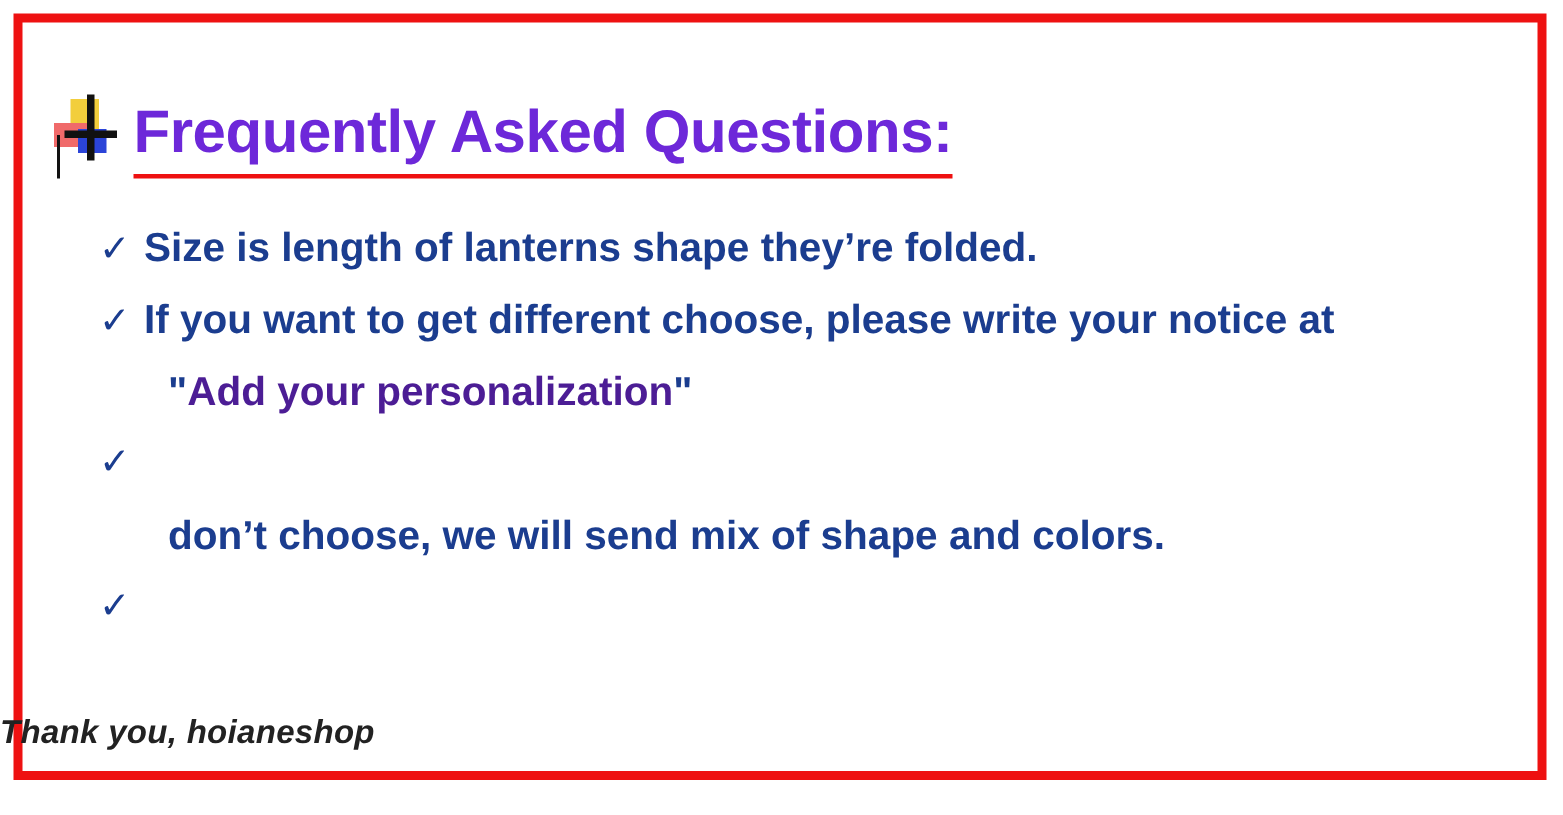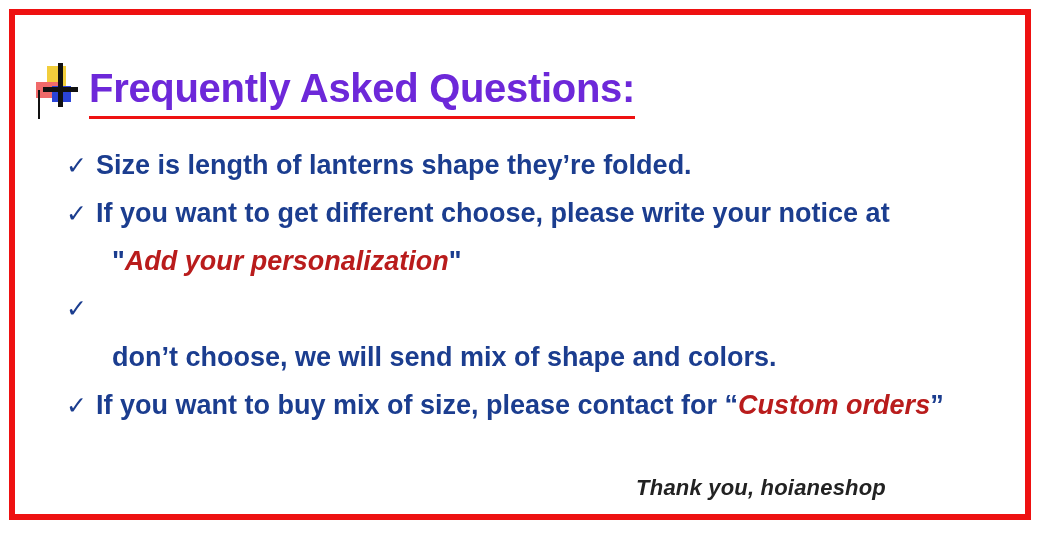--- a/index.html
+++ b/index.html
@@ -141,33 +141,32 @@
     padding-left: 16px;
   }
   .txt { flex: 0 0 auto; }
 
   .quote-mark {
     color: #1b3d8f;
     font-weight: bold;
     font-style: normal;
   }
   .blackital {
-    color: #b91c1c;
-    font-style: italic;
+    color: #4c1d95;
     font-weight: bold;
     margin-top: 48px;
   }
 
   
   #signature {
     position: absolute;
     left: 0;
     top: 475px;
     width: 886px;
-    text-align: right;
+    text-align: left;
     font-size: 22px;
     font-style: italic;
     font-weight: bold;
     color: #222222;
     letter-spacing: 0.2px;
   }
 </style>
 </head>
 <body>
 
@@ -206,19 +205,18 @@
       </div>
       <div class="line">
         <span class="check">✓</span>
       </div>
       <div class="line cont">
         <span class="check">✓</span>
         <span class="txt"><span>don’t choose, we will send mix of shape and colors.</span></span>
       </div>
       <div class="line">
         <span class="check">✓</span>
-        <span class="txt"><span>If you want to buy mix of size, please contact for </span><span class="quote-mark">“</span><span class="blackital">Custom orders</span><span class="quote-mark">”</span></span>
       </div>
     </div>
 
   <div id="signature">Thank you, hoianeshop</div>
 
 </div>
 
 </body></html>

